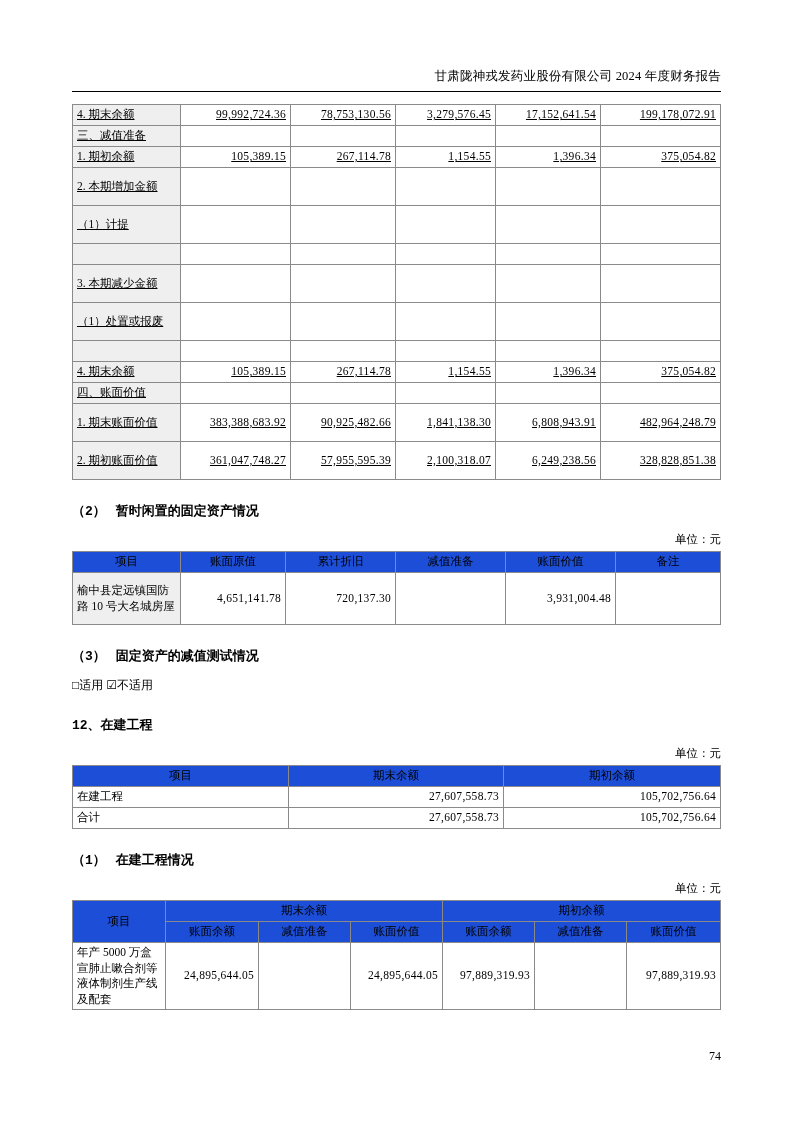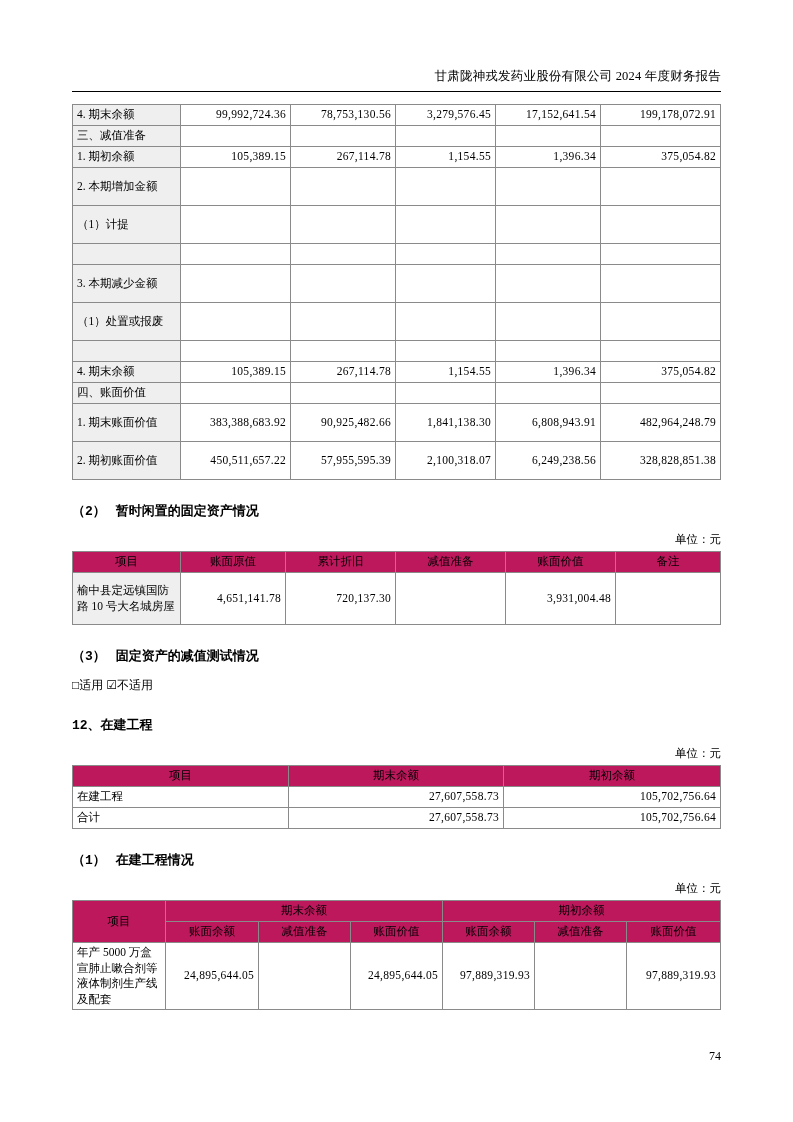--- a/index.html
+++ b/index.html
@@ -48,21 +48,21 @@
     font-weight: normal;
     line-height: 1.35;
   }
   .num {
     text-align: right;
     font-family: "Liberation Serif", serif;
     letter-spacing: 0.3px;
   }
   .lft { text-align: left; }
   .hdr-cell {
-    background: #be185d;
+    background: #1d4ed8;
   }
   .lbl {
     background: #efefef;
     text-align: left;
     padding-left: 6px;
   }
   .rowh {
     height: 21px;
   }
   .tall { height: 38px; }
@@ -81,21 +81,21 @@
   .plain {
     font-size: 12px;
     margin: 10px 0 10px 0;
   }
   .pagenum {
     position: absolute;
     bottom: 58px;
     right: 72px;
     font-size: 12px;
   }
-  .tblwrap { margin-bottom: 18px; }
+  .tblwrap { margin-bottom: 18px; text-decoration: underline; }
   .indent1 { padding-left: 10px; }
   .indent2 { padding-left: 20px; }
 </style>
 </head>
 <body>
 
 <div class="page">
 
   <div class="header">
     <span>甘肃陇神戎发药业股份有限公司 2024 年度财务报告</span>
@@ -206,21 +206,21 @@
           <tr class="tall">
             <td class="lbl indent1">1. 期末账面价值</td>
             <td class="num">383,388,683.92</td>
             <td class="num">90,925,482.66</td>
             <td class="num">1,841,138.30</td>
             <td class="num">6,808,943.91</td>
             <td class="num">482,964,248.79</td>
           </tr>
           <tr class="tall">
             <td class="lbl indent1">2. 期初账面价值</td>
-            <td class="num">450,511,657.22</td>
+            <td class="num">361,047,748.27</td>
             <td class="num">57,955,595.39</td>
             <td class="num">2,100,318.07</td>
             <td class="num">6,249,238.56</td>
             <td class="num">328,828,851.38</td>
           </tr>
         </tbody>
       </table>
     </div>
 
     <div class="sechead">

